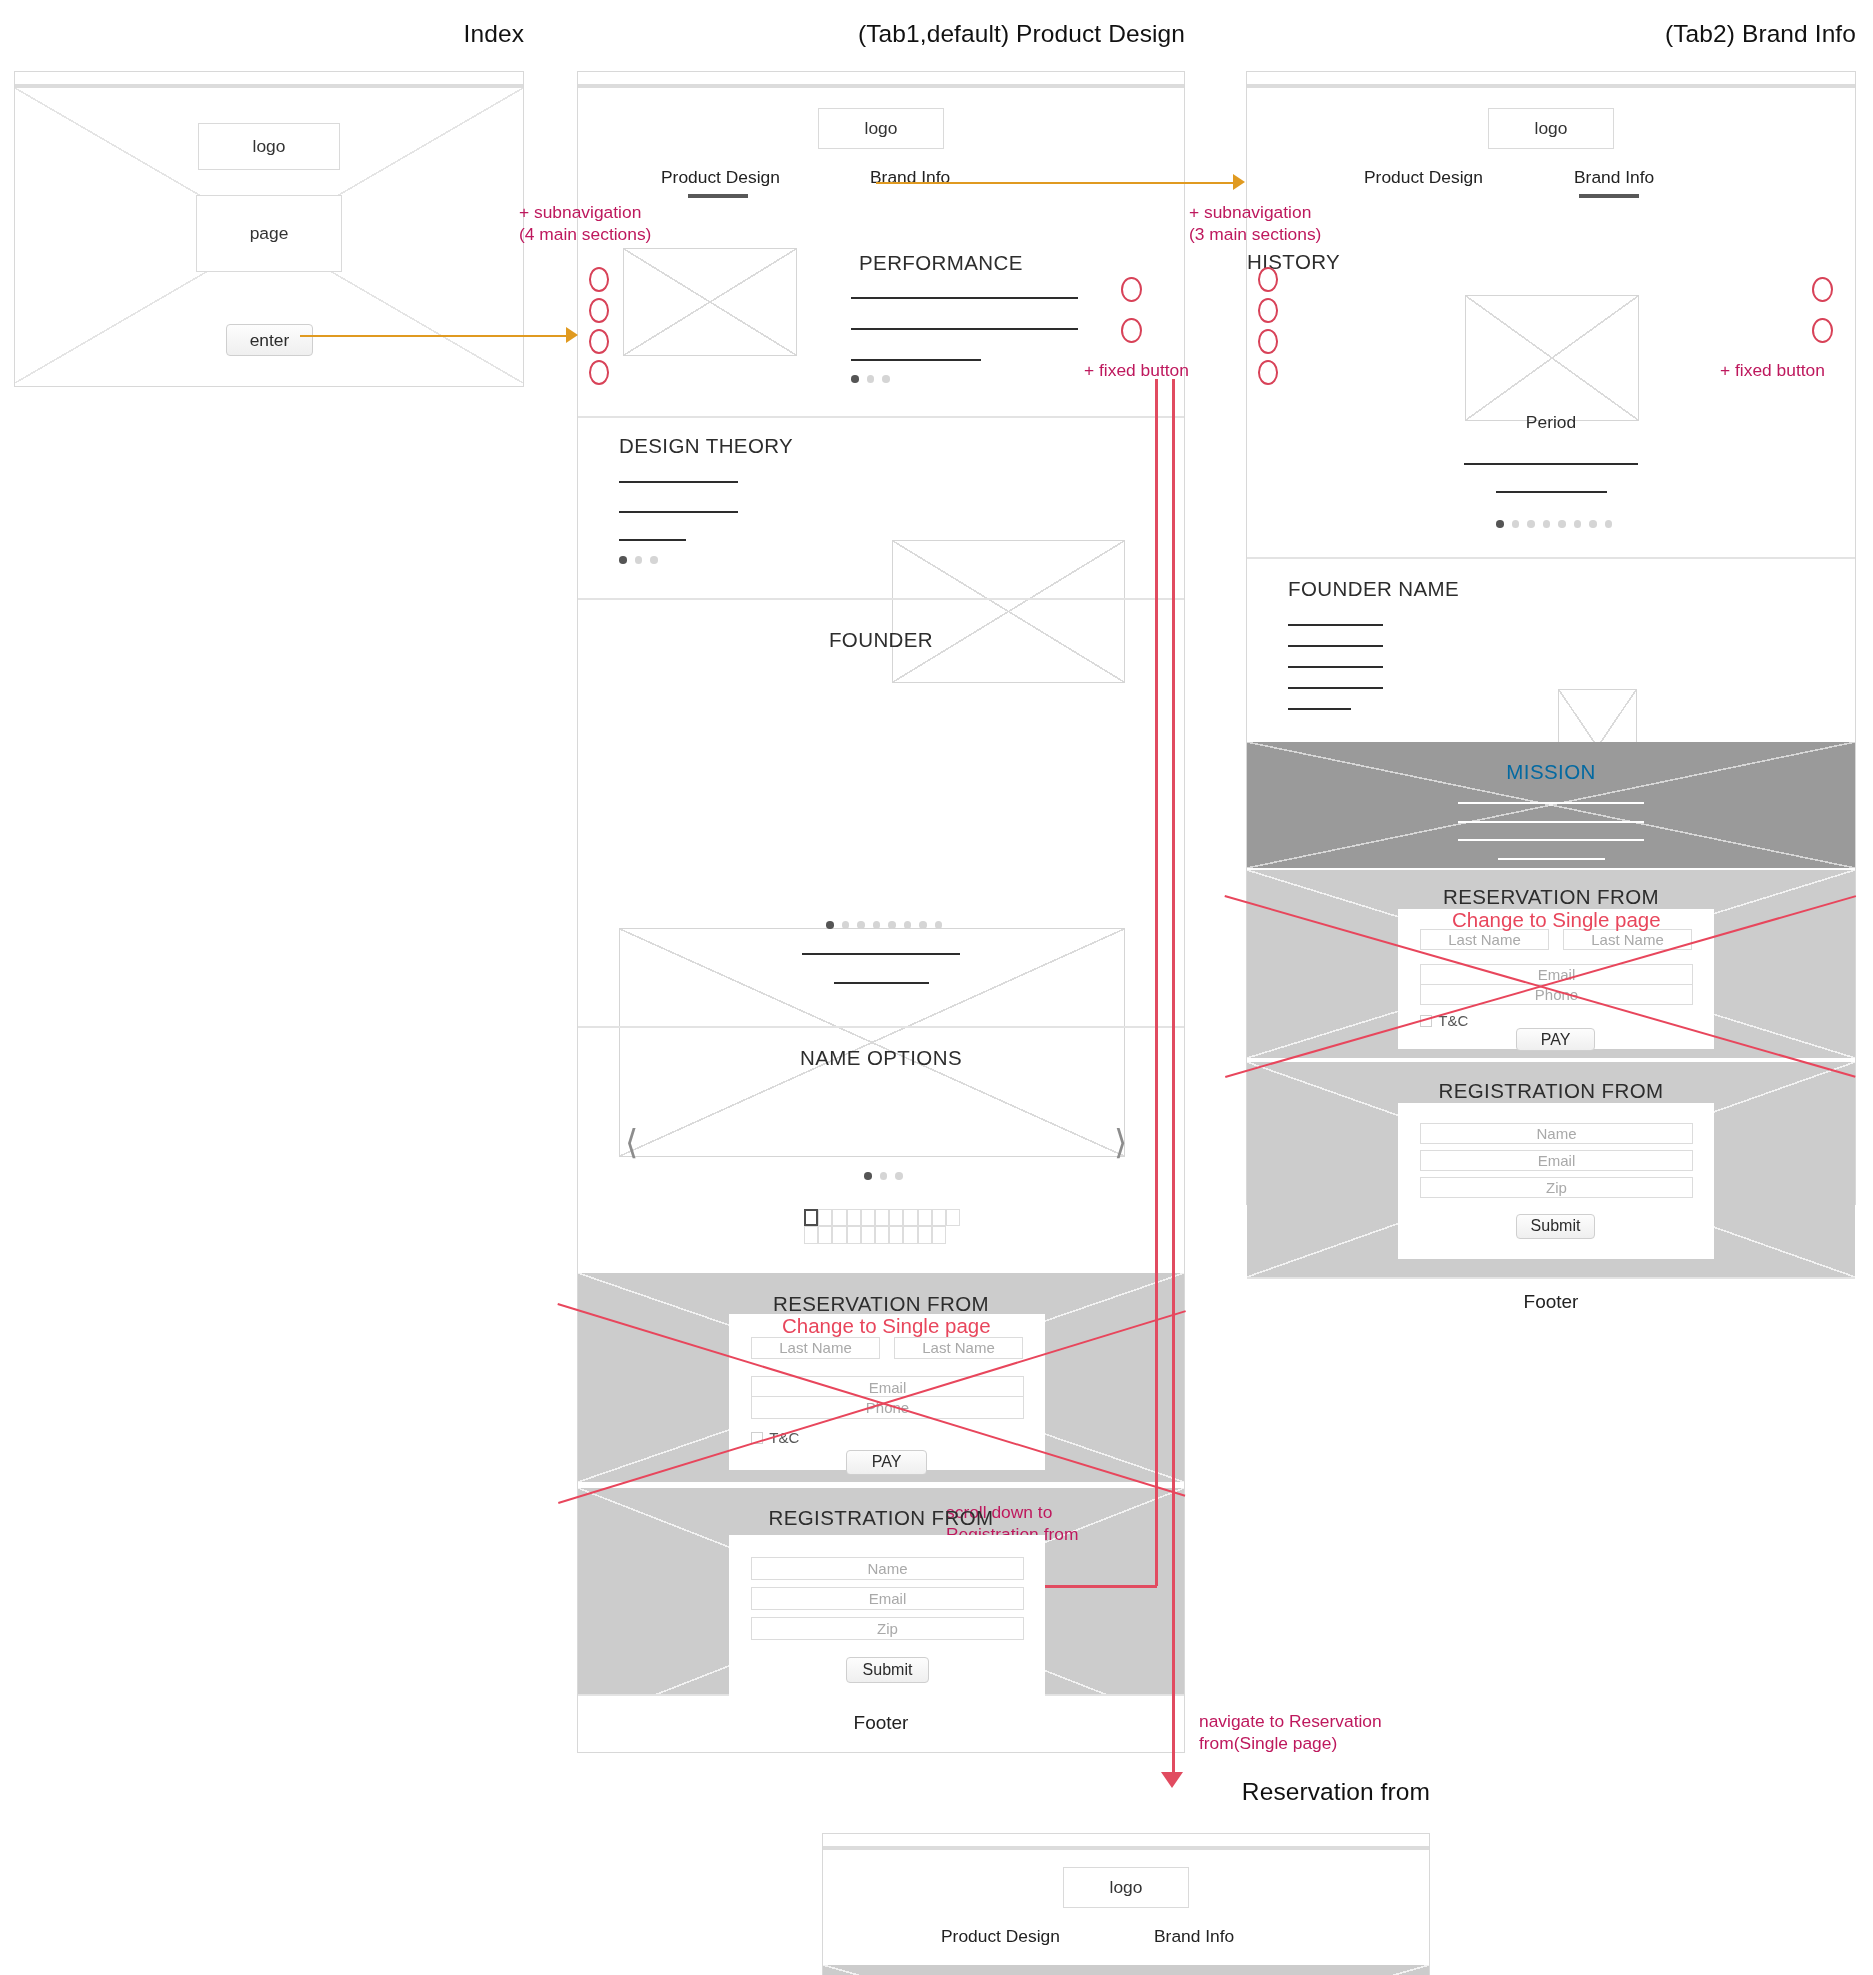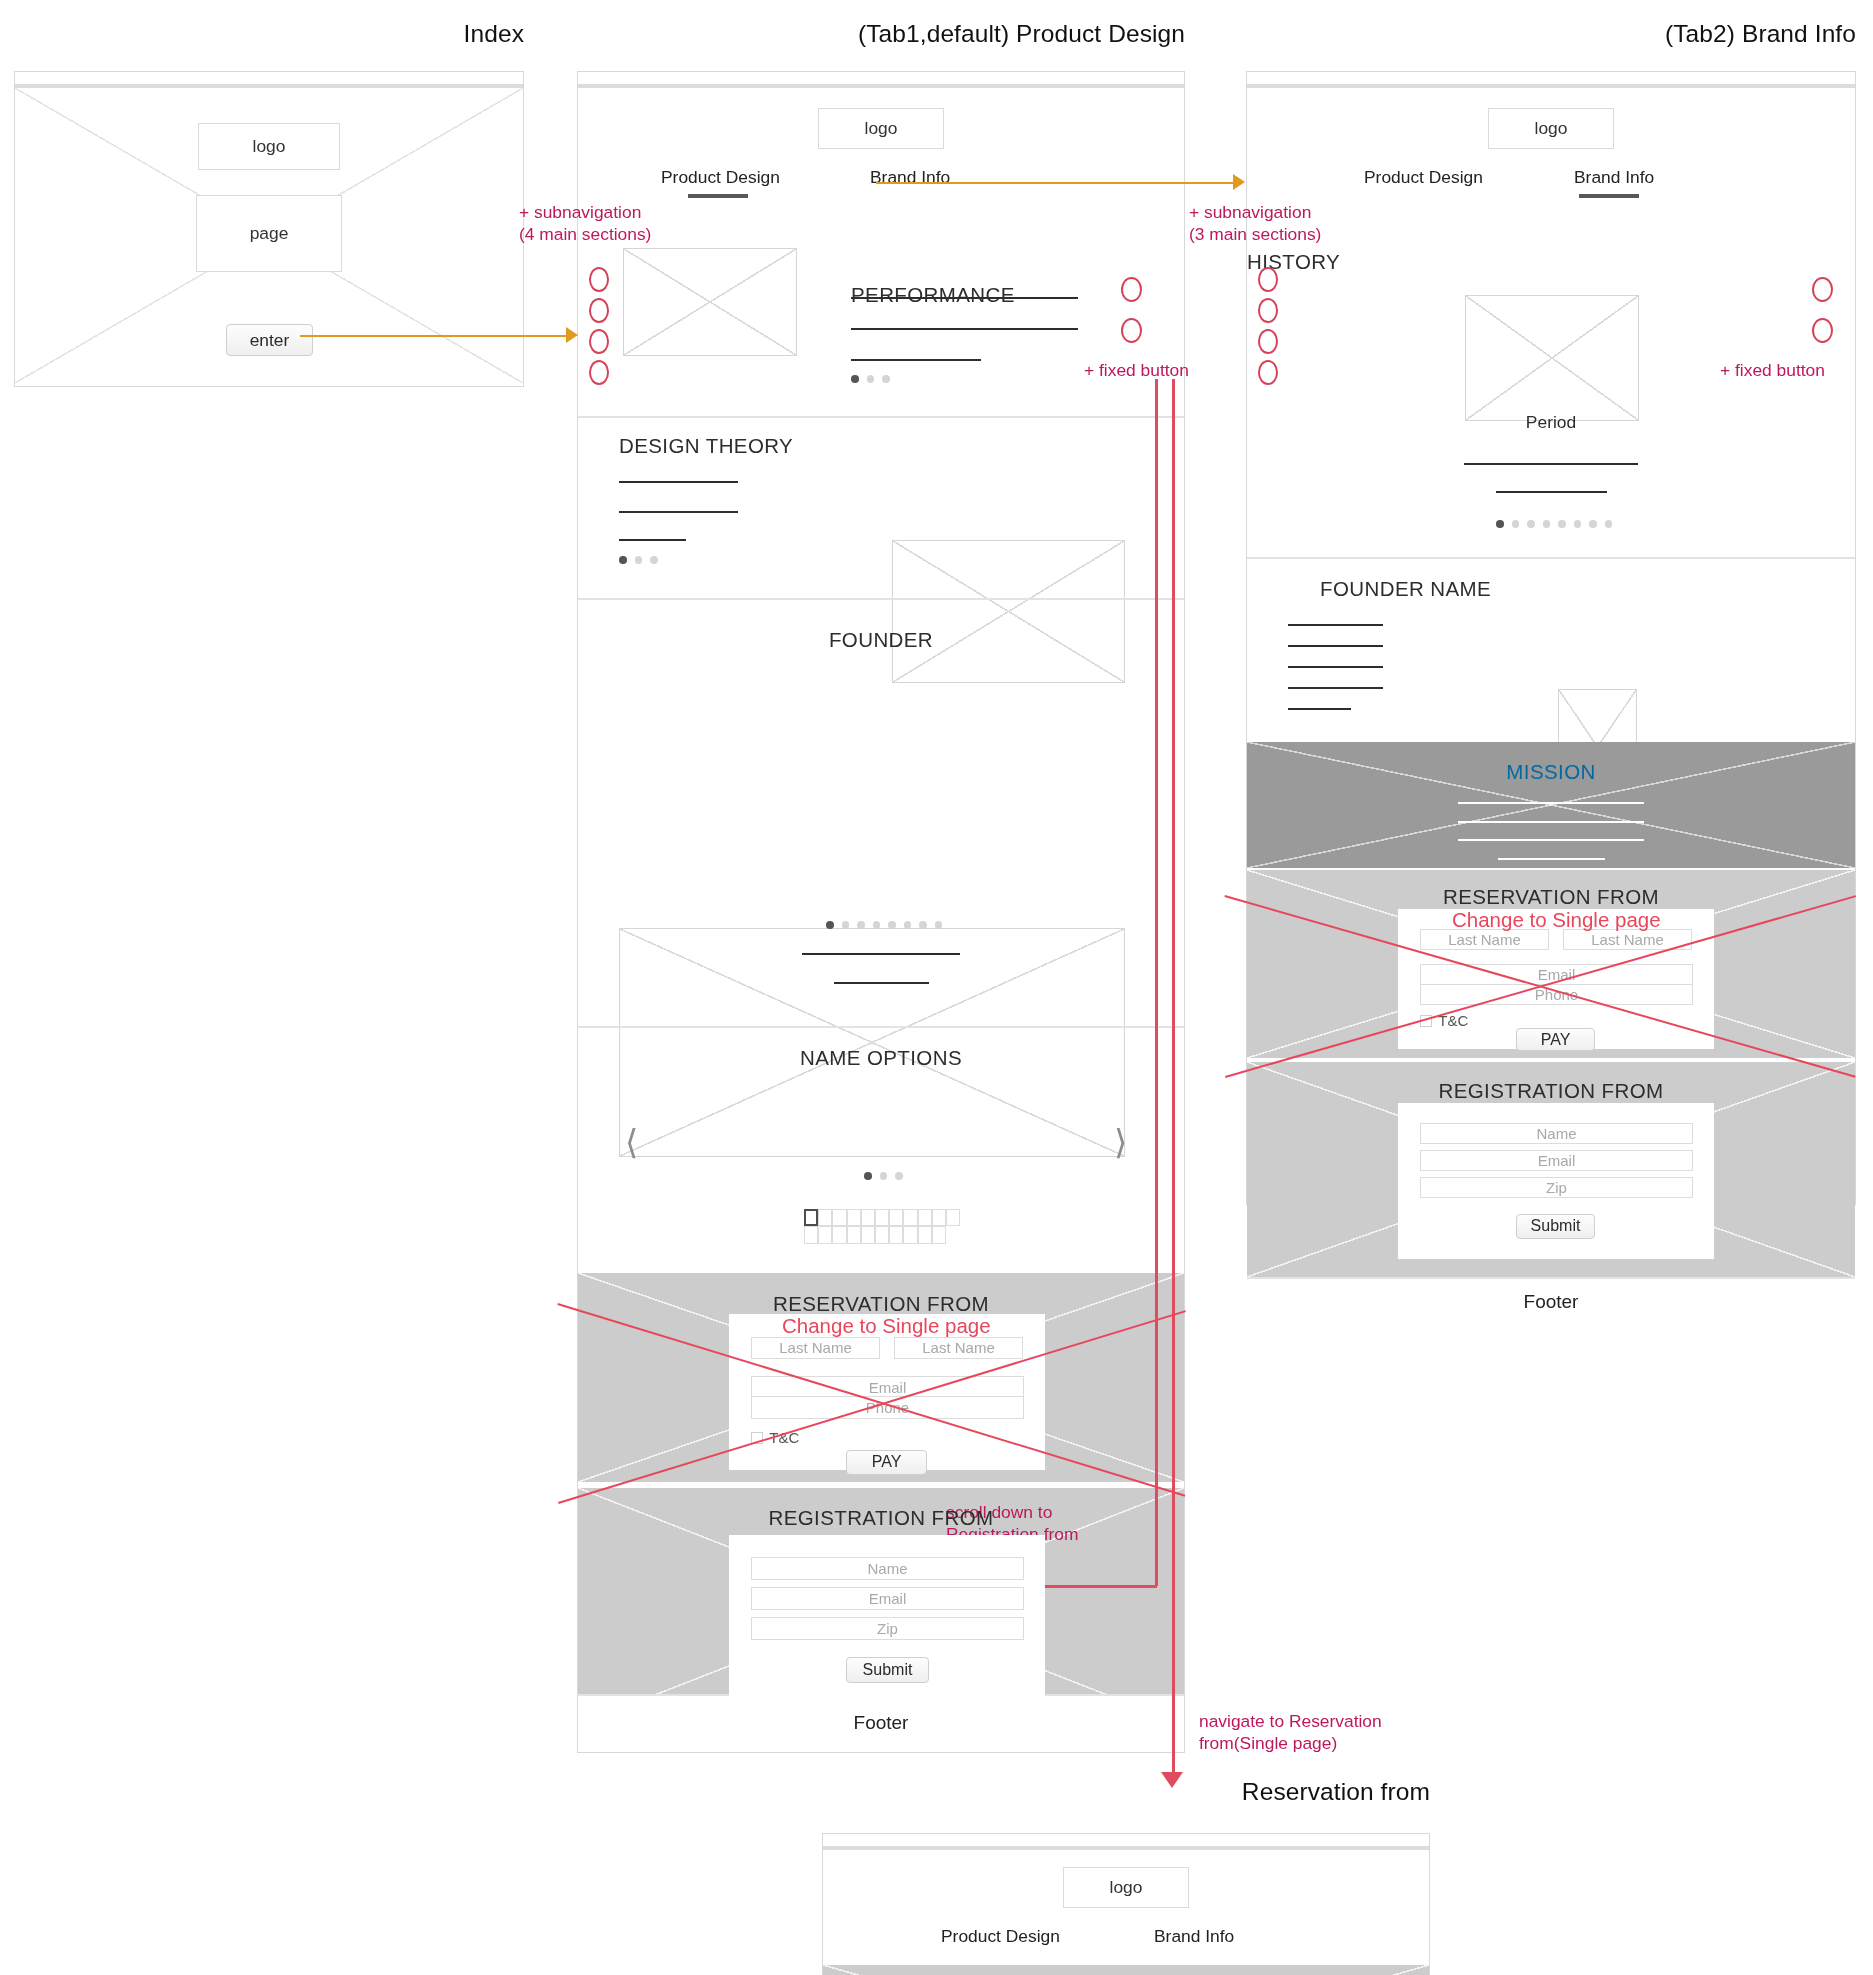--- a/index.html
+++ b/index.html
@@ -145,21 +145,21 @@
   <div class="frame-body" style="height:1661px;">
 
     <div class="logo-box abs" style="left:calc(50% - 63px); top:20px; width:126px; height:41px;">
       <span>logo</span>
     </div>
     <div class="nav-label abs" style="left:83px; top:79px;">Product Design</div>
     <div class="nav-underline abs" style="left:110px; top:106px; width:60px;"></div>
     <div class="nav-label abs" style="left:292px; top:79px;">Brand Info</div>
 
     <div class="xbox abs" style="left:45px; top:160px; width:174px; height:108px;"></div>
-    <div class="sec-title abs" style="left:273px; top:163px;margin-top:32px;">PERFORMANCE</div>
+    <div class="sec-title abs" style="left:281px; top:163px;">PERFORMANCE</div>
     <div class="rule abs" style="left:273px; top:209px; width:227px;"></div>
     <div class="rule abs" style="left:273px; top:240px; width:227px;"></div>
     <div class="rule abs" style="left:273px; top:271px; width:130px;"></div>
     <div class="dots abs" style="left:273px; top:287px;">
       <span class="dot on"></span>
       <span class="dot"></span>
       <span class="dot"></span>
     </div>
     <div class="divider" style="top:328px;"></div>
 
@@ -286,21 +286,21 @@
       <span class="dot"></span>
       <span class="dot"></span>
       <span class="dot"></span>
       <span class="dot"></span>
       <span class="dot"></span>
       <span class="dot"></span>
       <span class="dot"></span>
     </div>
     <div class="divider" style="top:469px;"></div>
 
-    <div class="sec-title abs" style="left:41px; top:489px;margin-left:32px;">FOUNDER NAME</div>
+    <div class="sec-title abs" style="left:41px; top:489px;">FOUNDER NAME</div>
     <div class="rule abs" style="left:41px; top:536px; width:95px;"></div>
     <div class="rule abs" style="left:41px; top:557px; width:95px;"></div>
     <div class="rule abs" style="left:41px; top:578px; width:95px;"></div>
     <div class="rule abs" style="left:41px; top:599px; width:95px;"></div>
     <div class="rule abs" style="left:41px; top:620px; width:63px;"></div>
     <div class="xbox abs" style="left:311px; top:475px; width:79px; height:116px;"></div>
 
     <div class="grey-band dark" style="top:654px; height:126px;">
       <div class="sec-cross dark"></div>
     </div>

